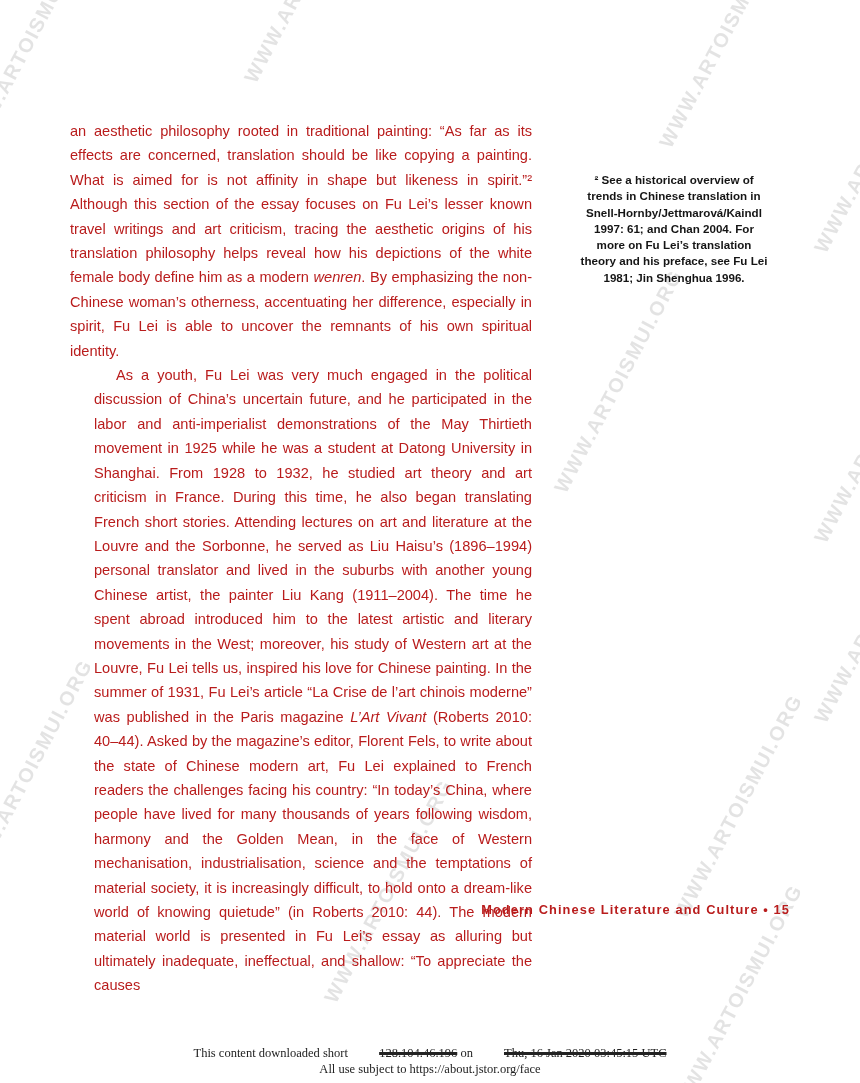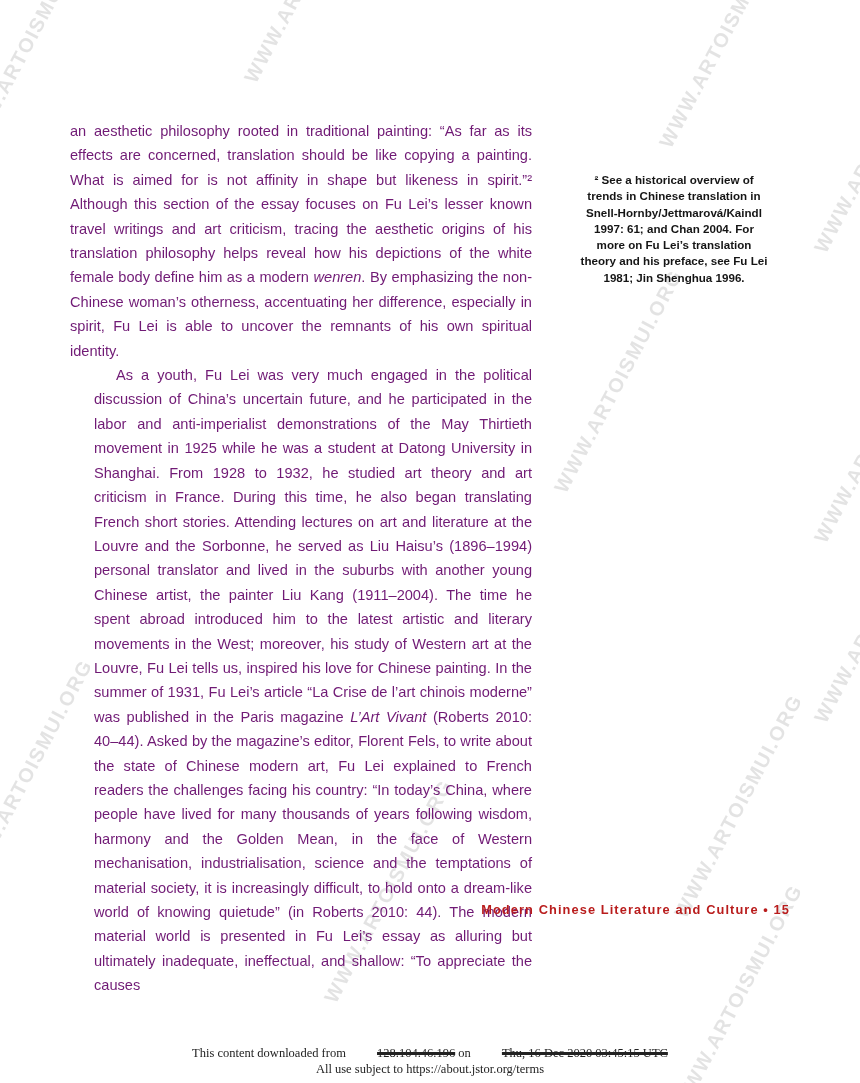--- a/index.html
+++ b/index.html
@@ -28,21 +28,21 @@
   }
   
   .body-text {
     position: absolute;
     left: 70px;
     top: 119px;
     width: 462px;
     font-size: 14.6px;
     line-height: 24.4px;
     text-align: justify;
-    color: #701a75;
+    color: #b91c1c;
   }
   .para { margin: 0; }
   .para.indent { text-indent: 22px; margin-left: 24px; }
   .it { font-style: italic; }
   
   .sidenote {
     position: absolute;
     left: 580px;
     top: 172px;
     width: 188px;
@@ -101,17 +101,17 @@
   <main class="body-text">
     <p class="para"><span>an aesthetic philosophy rooted in traditional painting: “As far as its effects are concerned, translation should be like copying a painting. What is aimed for is not affinity in shape but likeness in spirit.”² Although this section of the essay focuses on Fu Lei’s lesser known travel writings and art criticism, tracing the aesthetic origins of his translation philosophy helps reveal how his depictions of the white female body define him as a modern </span><span class="it">wenren</span><span>. By emphasizing the non-Chinese woman’s otherness, accentuating her difference, especially in spirit, Fu Lei is able to uncover the remnants of his own spiritual identity.</span></p>
     <p class="para indent"><span>As a youth, Fu Lei was very much engaged in the political discussion of China’s uncertain future, and he participated in the labor and anti-imperialist demonstrations of the May Thirtieth movement in 1925 while he was a student at Datong University in Shanghai. From 1928 to 1932, he studied art theory and art criticism in France. During this time, he also began translating French short stories. Attending lectures on art and literature at the Louvre and the Sorbonne, he served as Liu Haisu’s (1896–1994) personal translator and lived in the suburbs with another young Chinese artist, the painter Liu Kang (1911–2004). The time he spent abroad introduced him to the latest artistic and literary movements in the West; moreover, his study of Western art at the Louvre, Fu Lei tells us, inspired his love for Chinese painting. In the summer of 1931, Fu Lei’s article “La Crise de l’art chinois moderne” was published in the Paris magazine </span><span class="it">L’Art Vivant</span><span> (Roberts 2010: 40–44). Asked by the magazine’s editor, Florent Fels, to write about the state of Chinese modern art, Fu Lei explained to French readers the challenges facing his country: “In today’s China, where people have lived for many thousands of years following wisdom, harmony and the Golden Mean, in the face of Western mechanisation, industrialisation, science and the temptations of material society, it is increasingly difficult, to hold onto a dream-like world of knowing quietude” (in Roberts 2010: 44). The modern material world is presented in Fu Lei’s essay as alluring but ultimately inadequate, ineffectual, and shallow: “To appreciate the causes</span></p>
   </main>
 
   <aside class="sidenote">² See a historical overview of trends in Chinese translation in Snell-Hornby/Jettmarová/Kaindl 1997: 61; and Chan 2004. For more on Fu Lei’s translation theory and his preface, see Fu Lei 1981; Jin Shenghua 1996.</aside>
 
   <div class="running-footer">Modern Chinese Literature and Culture • 15</div>
 
   <footer class="jstor-footer">
-    <div class="l1"><span>This content downloaded from </span><span class="struck">128.104.46.196</span><span> on </span><span class="struck">Thu, 16 Dec 2020 03:45:15 UTC</span></div>
-    <div class="l2">All use subject to https://about.jstor.org/terms</div>
+    <div class="l1"><span>This content downloaded short </span><span class="struck">128.104.46.196</span><span> on </span><span class="struck">Thu, 16 Jan 2020 03:45:15 UTC</span></div>
+    <div class="l2">All use subject to https://about.jstor.org/face</div>
   </footer>
 
 </div>
 
 </body></html>

